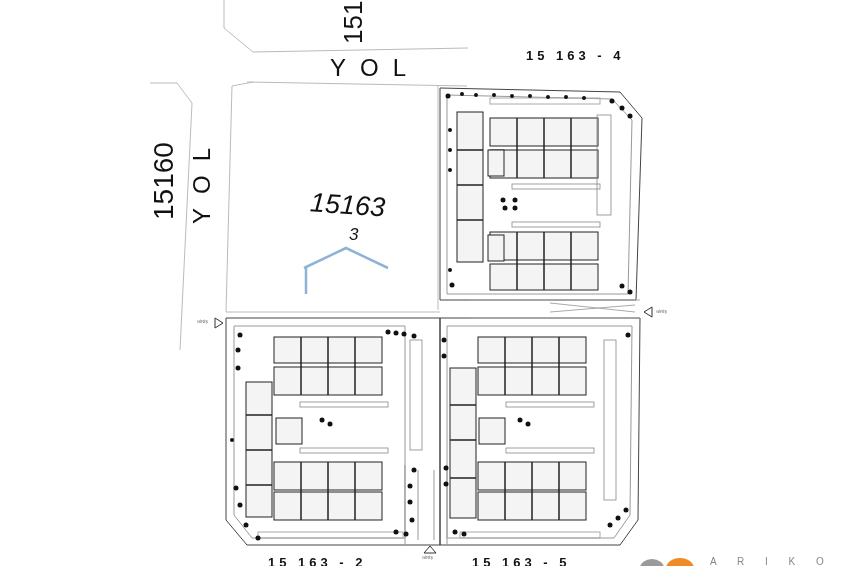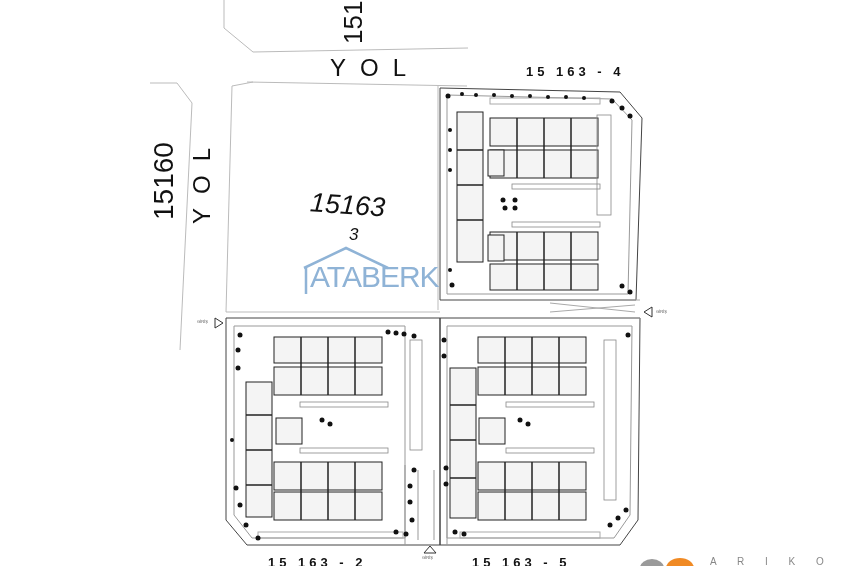--- a/index.html
+++ b/index.html
@@ -195,34 +195,33 @@
     <polygon points="424,553 430,546 436,553"></polygon>
   </g>
 </svg>
 
 <span class="lbl road-label" style="left:330px;top:56px;">YOL</span>
 <span class="lbl road-label vert" style="left:190px;top:224px;transform:rotate(-90deg);">YOL</span>
 <span class="lbl" style="left:340px;top:44px;font-size:26px;transform:rotate(-90deg);transform-origin:left top;">151</span>
 <span class="lbl" style="left:150px;top:220px;font-size:28px;transform:rotate(-90deg);transform-origin:left top;">15160</span>
 <span class="lbl parcel-big" style="left:310px;top:192px;">15163</span>
 <span class="lbl parcel-sub" style="left:349px;top:226px;">3</span>
-<span class="lbl parcel-code" style="left:526px;top:65px;">15 163 - 4</span>
+<span class="lbl parcel-code" style="left:526px;top:49px;">15 163 - 4</span>
 <span class="lbl parcel-code" style="left:268px;top:556px;">15 163 - 2</span>
 <span class="lbl parcel-code" style="left:472px;top:556px;">15 163 - 5</span>
 
 <span class="lbl" style="left:197px;top:320px;font-size:4px;color:#555;">GİRİŞ</span>
 <span class="lbl" style="left:656px;top:310px;font-size:4px;color:#555;">GİRİŞ</span>
 <span class="lbl" style="left:422px;top:556px;font-size:4px;color:#555;">GİRİŞ</span>
 
 <div class="logo">
   <svg width="136" height="50">
     <polyline points="2,22 44,2 86,22" fill="none" stroke="#8fb3d6" stroke-width="2.5"></polyline>
     <line x1="4" y1="22" x2="4" y2="48" stroke="#8fb3d6" stroke-width="2.5"></line>
   </svg>
-  <span class="logo-text">ATABERK</span>
 </div>
 
 <div class="corner-logo">
   <svg width="60" height="14">
     <ellipse cx="14" cy="14" rx="12" ry="9" fill="#9a9a9a"></ellipse>
     <ellipse cx="42" cy="14" rx="14" ry="10" fill="#f08a24"></ellipse>
   </svg>
   <span class="corner-text">A R I K O K U B</span>
 </div>
 

